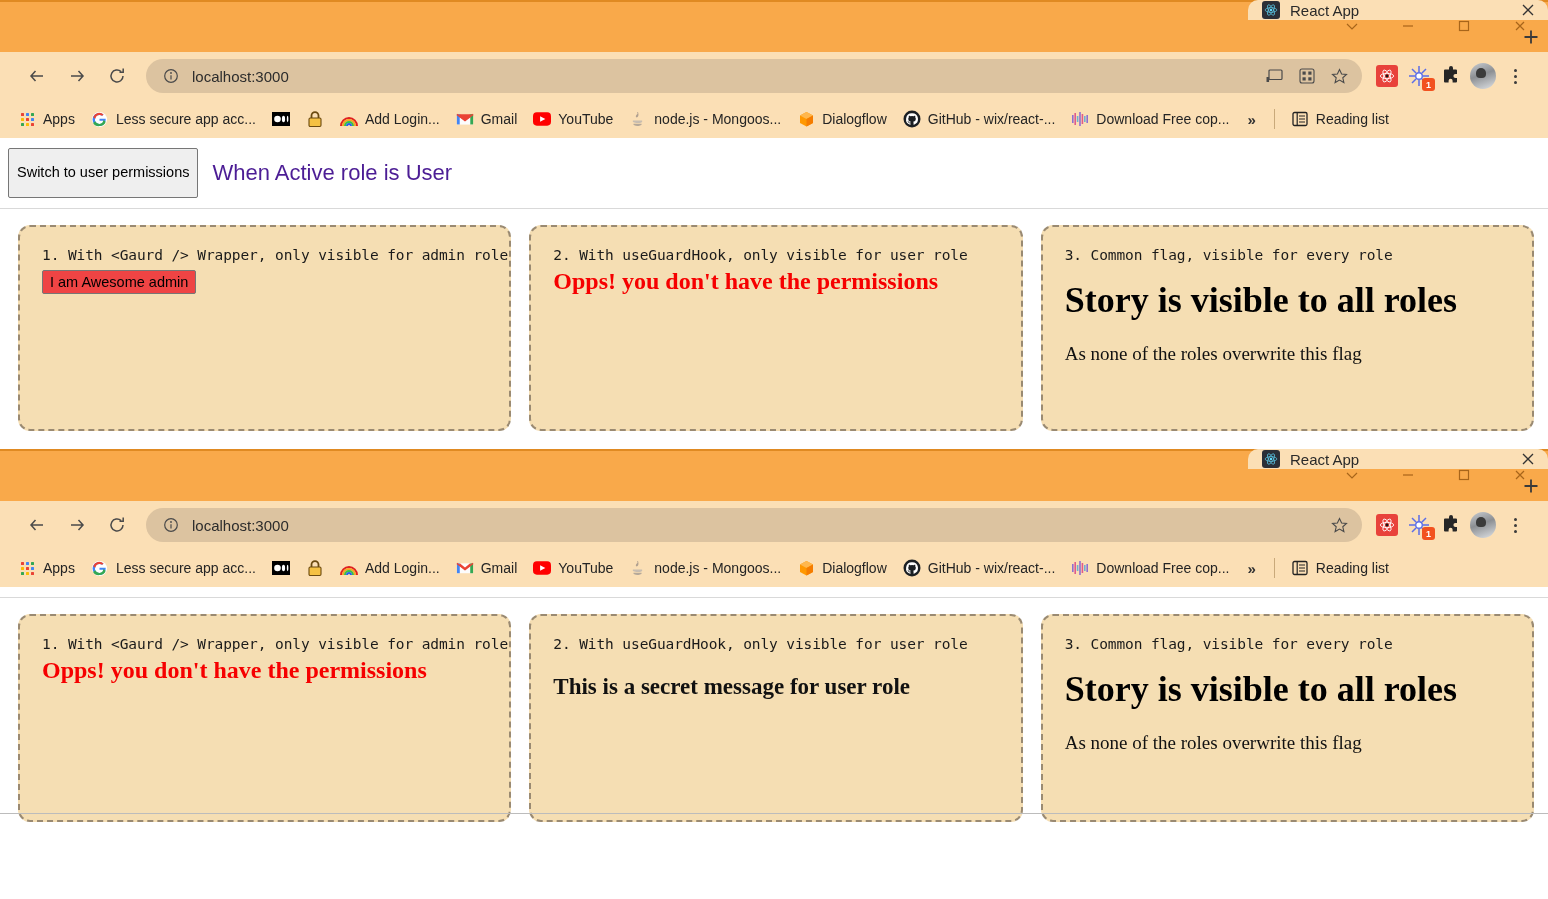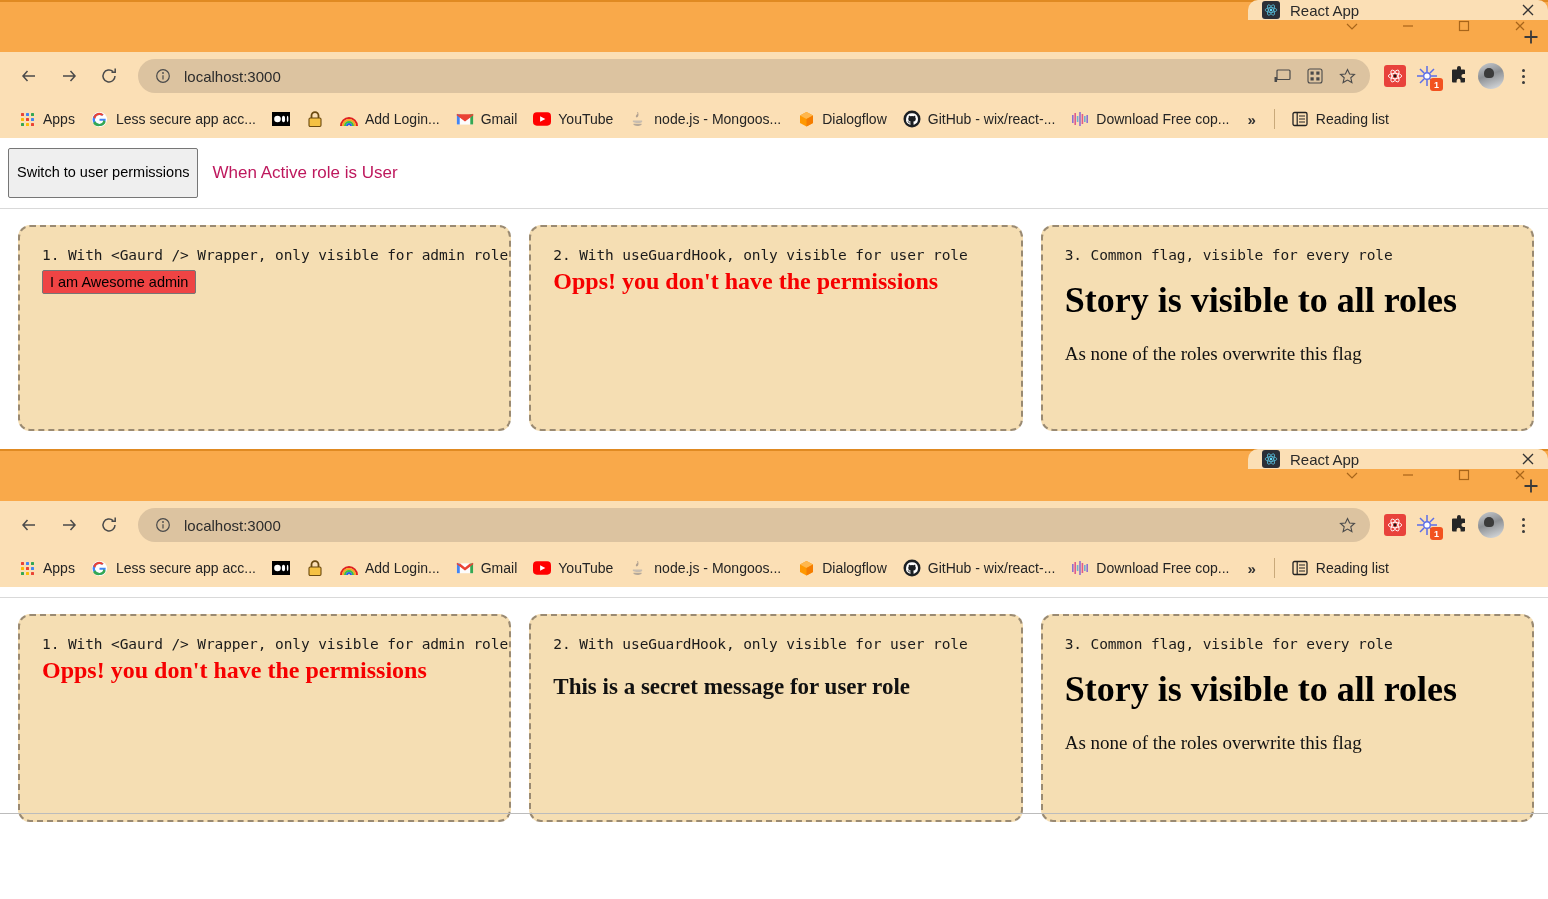--- a/index.html
+++ b/index.html
@@ -63,21 +63,21 @@
   .wincontrols {
     position: absolute; right: 0; top: 0; height: 52px;
     display: flex; align-items: center;
   }
   .wc { width: 56px; height: 52px; display:flex; align-items:center; justify-content:center; color:#a8651a; }
 
   
   .toolbar {
     height: 48px; background: #fbdfb5;
     display: flex; align-items: center;
-    padding: 0 10px; gap: 2px;
+    padding: 0 18px; gap: 2px;
   }
   .tbbtn {
     width: 38px; height: 38px;
     display:flex; align-items:center; justify-content:center;
     color: #4a4a4a; flex: 0 0 auto;
   }
   .omnibox {
     flex: 1 1 auto; height: 34px; margin: 0 8px;
     background: #dcc3a0; border-radius: 17px;
     display: flex; align-items: center; padding: 0 6px 0 14px;
@@ -130,21 +130,21 @@
   }
   .switch-btn {
     font-family: "Liberation Sans", sans-serif;
     font-size: 14.5px; color:#000;
     background: #efefef;
     border: 1px solid #767676;
     border-radius: 2px;
     padding: 16px 8px;
     line-height: 1.1;
   }
-  .role-note { color:#be185d; font-size: 17px; text-align: right; }
+  .role-note { color:#4c1d95; font-size: 22px; text-align: right; }
   .hr {
     height:0; border-top:1px solid #d9d9d9; margin: 10px 0 0 0;
   }
   .cards {
     display: flex; gap: 18px; padding: 16px 14px 0 18px;
   }
   .card {
     flex: 1 1 0; min-width:0;
     background: #f5deb3;
     border: 2px dashed #9a8a72;

